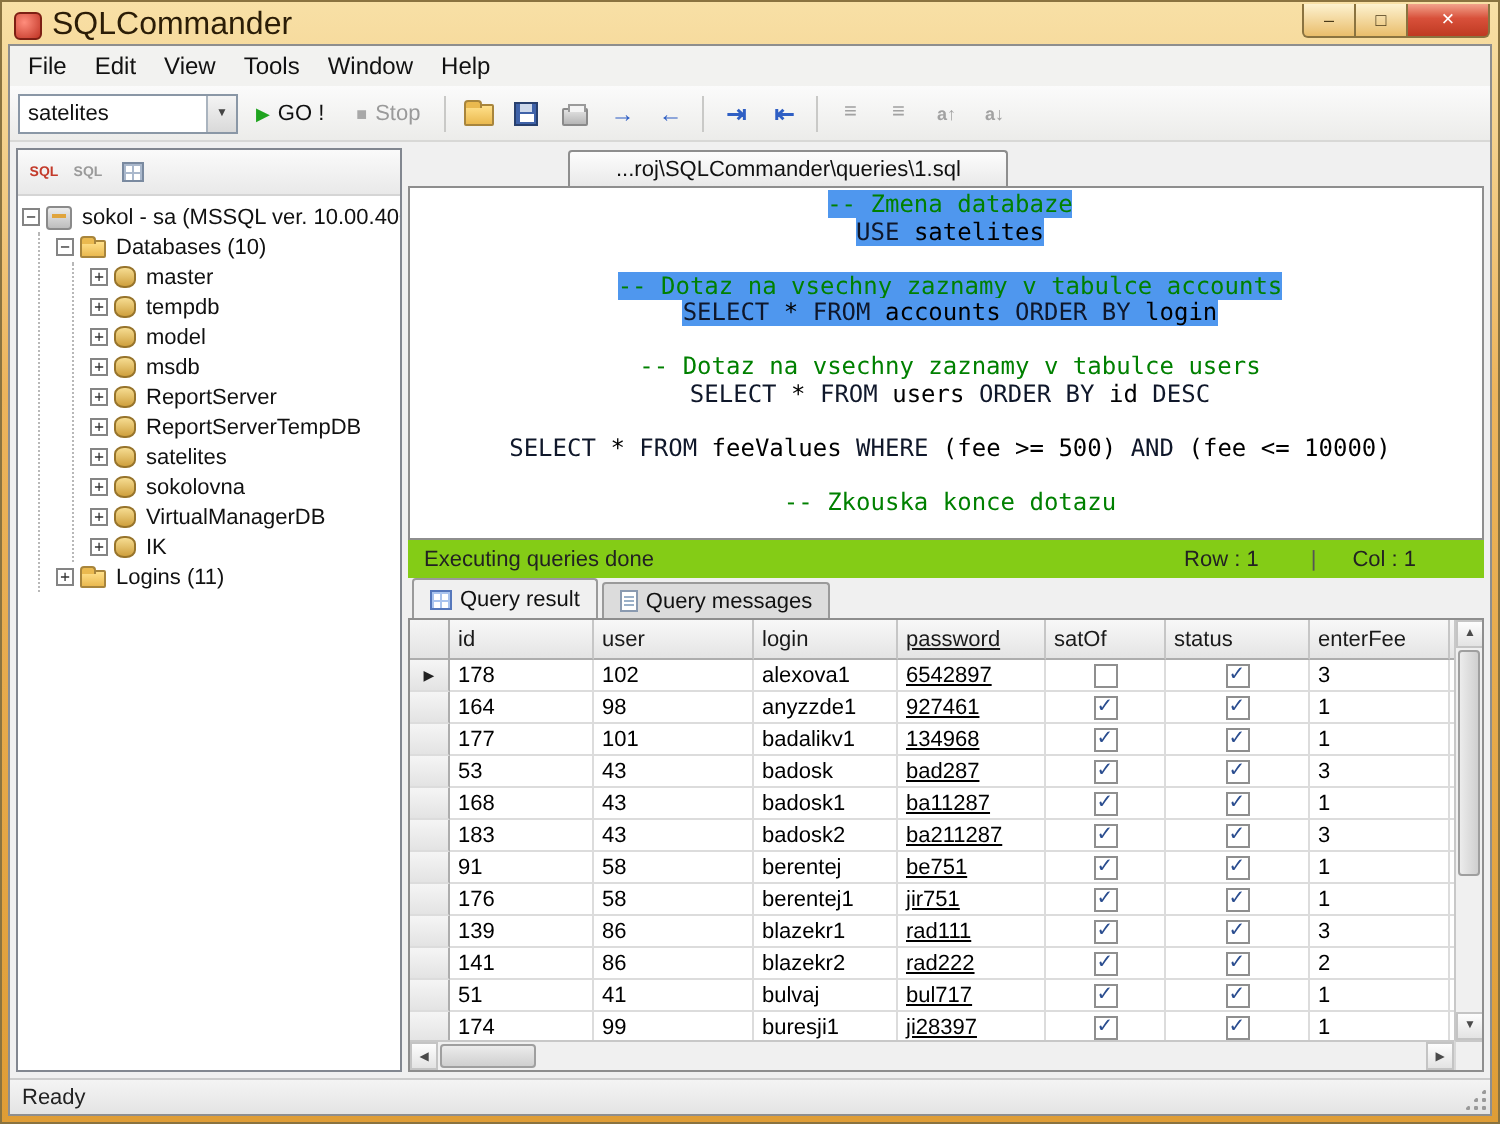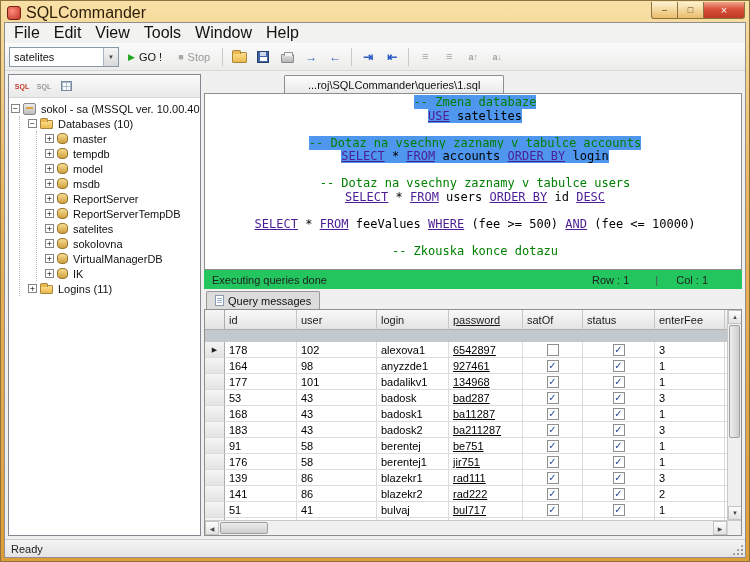--- a/index.html
+++ b/index.html
@@ -20,21 +20,21 @@
              background:linear-gradient(#fdf2d0,#e9bd6b); }
   .win-btn.min { border-radius:0 0 0 3px; }
   .win-btn.close { width:42px; color:#fff; font-size:11px; border-radius:0 0 3px 0;
              background:linear-gradient(#f2a38c,#d8503a 45%,#bf3a22); }
 
   
   .client { margin:0 3px 3px 3px; height:536px; background:#f0f0f0; border:1px solid #8e8e8e;
             display:flex; flex-direction:column; }
 
   .menubar { height:20px; display:flex; align-items:center; background:#f2f2f0; padding-left:2px; }
-  .menu-item { font-size:16px; padding:3px 7px; color:#111; }
+  .menu-item { font-size:12px; padding:3px 7px; color:#111; }
 
   .toolbar { height:28px; display:flex; align-items:center; gap:2px; padding:0 4px;
              background:linear-gradient(#fbfbfb,#ececea); border-bottom:1px solid #d8d8d6; }
   .combo { width:110px; height:20px; background:#fff; border:1px solid #8a97a6; display:flex; align-items:center; }
   .combo-text { flex:1; font-size:11px; padding-left:4px; color:#111; }
   .combo-btn { width:15px; height:18px; display:flex; align-items:center; justify-content:center;
                font-size:6px; color:#444; background:linear-gradient(#f4f4f4,#d9d9d9); border-left:1px solid #aab4bf; }
   .tbtn { display:flex; align-items:center; gap:4px; height:22px; padding:0 6px; font-size:11px;
           color:#111; border:1px solid transparent; border-radius:2px; }
   .tbtn.disabled { color:#9a9a9a; }
@@ -97,26 +97,26 @@
   .right-panel { flex:1; display:flex; flex-direction:column; overflow:hidden; }
   .tabstrip { height:19px; display:flex; align-items:flex-end; padding-left:80px; }
   .etab { height:18px; display:flex; align-items:center; padding:0 23px; font-size:11px; color:#111;
           background:linear-gradient(#fdfdfd,#e9e9e9); border:1px solid #8e8e8e; border-bottom:none;
           border-radius:2px 2px 0 0; }
 
   .editor { flex:1; background:#fff; border:1px solid #8e8e8e; overflow:hidden; padding:2px 0 0 4px;
             font-family:"DejaVu Sans Mono",monospace; font-size:12px; line-height:13.5px; }
   .code-line { height:13.5px; white-space:pre;text-align:center; }
   .code-line.sel span { background:#4f97ee; }
-  .tok-keyword { color:#4c1d95;text-decoration:underline; }
+  .tok-keyword { color:#0f172a; }
   .tok-comment { color:#008000; }
   .tok-plain { color:#000; }
 
   .statusline { height:19px; display:flex; align-items:center; font-size:11px; color:#222;
-                background:#22c55e; padding:0 8px; }
+                background:#84cc16; padding:0 8px; }
   .sl-msg { flex:1; }
   .sl-sep { margin:0 18px 0 26px; color:#555; }
   .sl-col { margin-right:26px; }
 
   .rtabs { height:20px; display:flex; align-items:flex-end; gap:2px; padding-left:2px; }
   .rtab { display:flex; align-items:center; gap:4px; height:18px; padding:0 8px; font-size:11px; color:#111;
           background:#dcdcdc; border:1px solid #9a9a9a; border-bottom:none; border-radius:2px 2px 0 0; }
   .rtab.active { background:#f0f0f0; height:20px; }
   .rtab-grid-icon { width:11px; height:10px; border:1px solid #5577bb; background-color:#fff;
      background-image:linear-gradient(90deg,#aac4ee 1px,transparent 1px),linear-gradient(#aac4ee 1px,transparent 1px);
@@ -125,21 +125,21 @@
   .rtab-msg-icon::after { content:""; position:absolute; left:1px; top:2px; width:5px; height:1px;
      background:#9ab0c8; box-shadow:0 2px 0 #9ab0c8, 0 4px 0 #9ab0c8; }
 
   
   .grid { height:227px; border:1px solid #8e8e8e; background:#c3c8cd; display:flex; flex-direction:column; }
   .grid-main { flex:1; display:flex; overflow:hidden; }
   .grid-cols { flex:1; display:flex; flex-direction:column; overflow:hidden; }
   .grid-header { display:flex; height:20px; flex:none; }
   .gh { background:linear-gradient(#f8f8f8,#e4e4e4); border-right:1px solid #c6c6c6; border-bottom:1px solid #adadad;
         font-size:11px; color:#1a1a1a; display:flex; align-items:center; padding-left:4px; overflow:hidden; }
-  .grid-body { flex:1; background:#f97316; overflow:hidden;margin-top:12px; }
+  .grid-body { flex:1; background:#f97316; overflow:hidden; }
   .grow { display:flex; height:16px; background:#fff; }
   .gc { border-right:1px solid #dcdcdc; border-bottom:1px solid #dcdcdc; font-size:11px; color:#000;
         display:flex; align-items:center; padding-left:4px; overflow:hidden; }
   .rowsel { width:20px; flex:none; padding-left:0; justify-content:center;
             background:linear-gradient(#f5f5f5,#e3e3e3); border-right:1px solid #adadad; }
   .cur { font-size:7px; color:#222; }
   .col-id { width:72px; flex:none; }
   .col-user { width:80px; flex:none; }
   .col-login { width:72px; flex:none; }
   .col-password { width:74px; flex:none;text-decoration:underline; }
@@ -358,20 +358,24 @@
           </div>
 
         <div class="statusline">
           <span class="sl-msg">Executing queries done</span>
           <span class="sl-row">Row : 1</span>
           <span class="sl-sep">|</span>
           <span class="sl-col">Col : 1</span>
         </div>
 
         <div class="rtabs">
+          <div class="rtab active">
+            <span class="rtab-grid-icon"></span>
+            <span>Query result</span>
+          </div>
           <div class="rtab">
             <span class="rtab-msg-icon"></span>
             <span>Query messages</span>
           </div>
         </div>
 
         <div class="grid">
           <div class="grid-main">
             <div class="grid-cols">
               <div class="grid-header">

